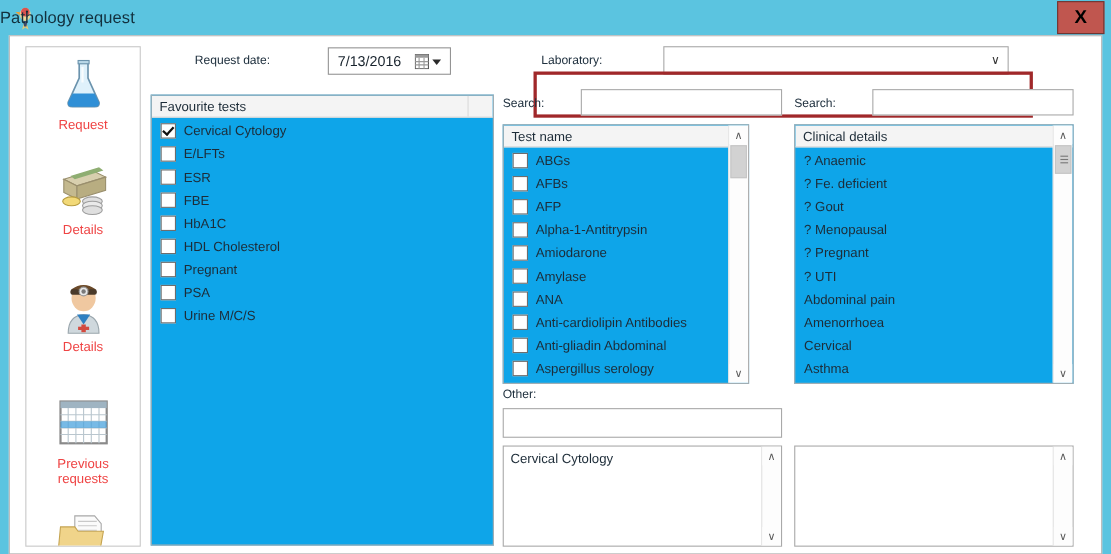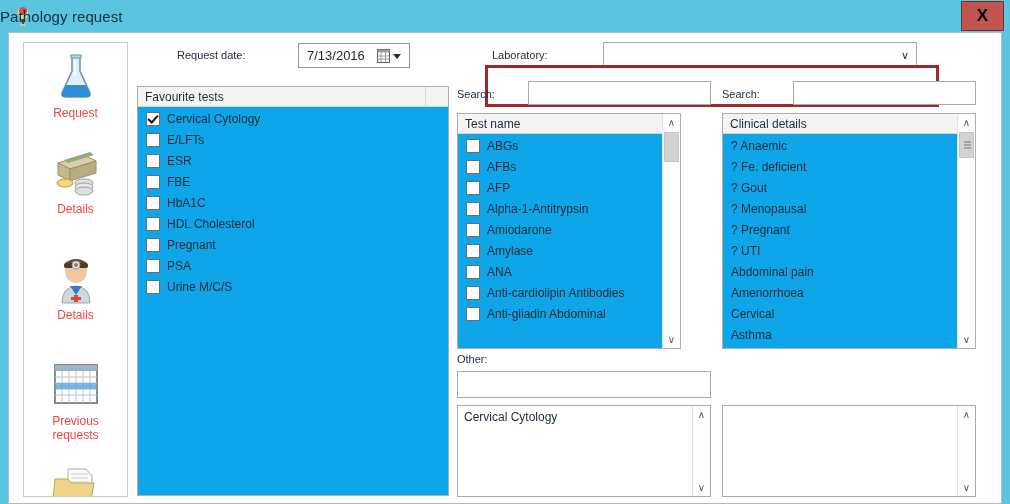--- a/index.html
+++ b/index.html
@@ -431,20 +431,24 @@
             <span>ANA</span>
           </div>
           <div class="lb-row">
             <span class="cb"></span>
             <span>Anti-cardiolipin Antibodies</span>
           </div>
           <div class="lb-row">
             <span class="cb"></span>
             <span>Anti-gliadin Abdominal</span>
           </div>
+          <div class="lb-row">
+            <span class="cb"></span>
+            <span>Aspergillus serology</span>
+          </div>
         </div>
       <div class="vscroll">
         <div class="arrow up">∧</div>
         <div class="thumb" style="top:18px; height:30px;"></div>
         <div class="arrow down">∨</div>
       </div>
     </div>
 
     <div class="lbl" style="left:448px; top:320px;">Other:</div>
     <div class="textbox" style="left:448px; top:338px; width:254px; height:27px;">

